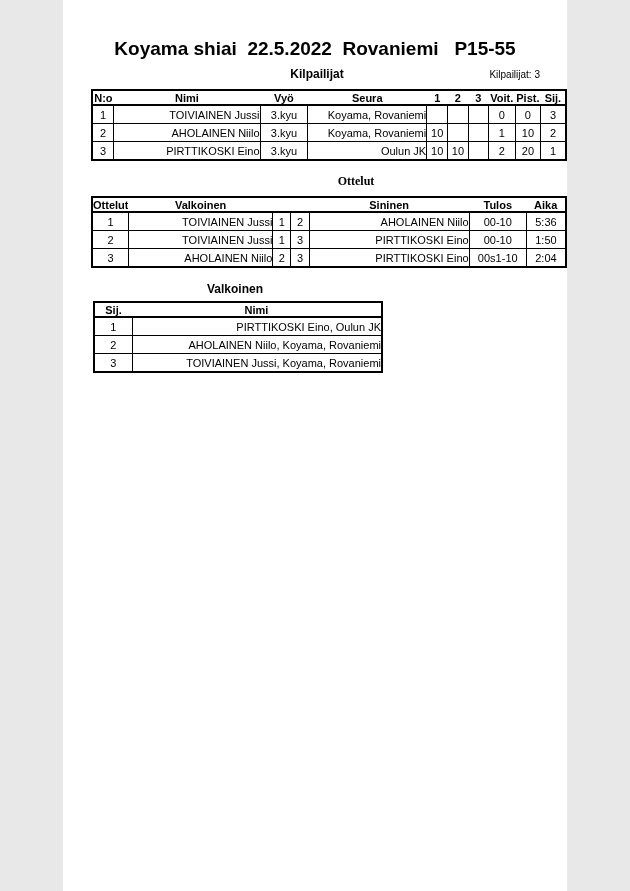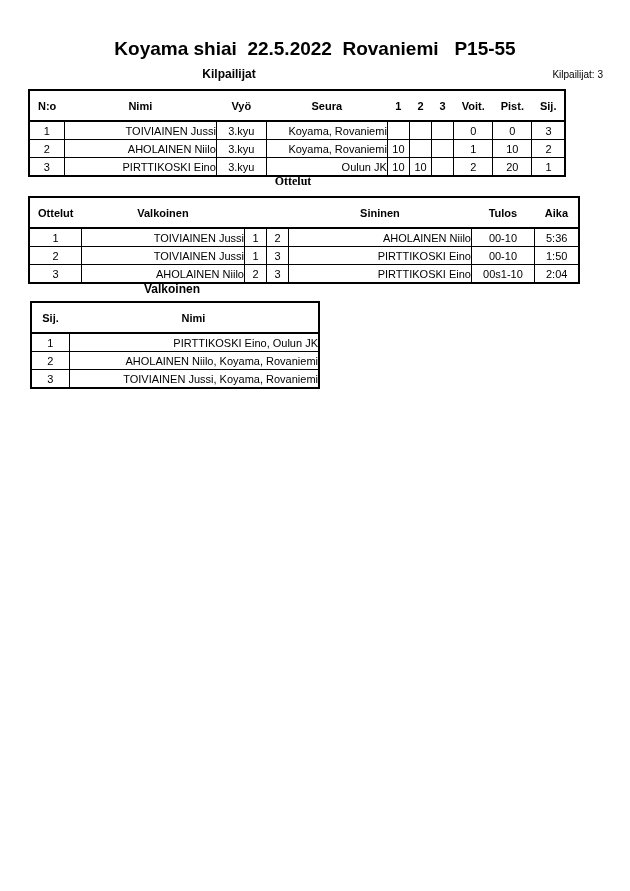--- a/index.html
+++ b/index.html
@@ -1,18 +1,18 @@
 <!DOCTYPE html>
 <html><head>
 <meta charset="utf-8">
 <style>
   html, body { margin: 0; padding: 0; background: #e8e8e8; }
   .page {
     position: relative;
-    width: 630px;
+    width: 504px;
     height: 891px;
     margin: 0 auto;
     background: #ffffff;
     font-family: "Liberation Sans", sans-serif;
     color: #000000;
     overflow: hidden;
   }
   .page-title {
     position: absolute;
     top: 38px;
@@ -22,21 +22,21 @@
     font-weight: bold;
     white-space: pre;
   }
   .section-heading {
     position: absolute;
     transform: translateX(-50%);
     font-size: 12px;
     font-weight: bold;
     white-space: nowrap;
   }
-  .heading-kilpailijat { top: 67px; left: 229px; }
+  .heading-kilpailijat { top: 67px; left: 254px; }
   .heading-ottelut    { top: 174px; left: 293px; font-family: Liberation Serif, serif; }
   .heading-tulokset   { top: 282px; left: 172px; }
   .competitors-count {
     position: absolute;
     top: 69px;
     right: 27px;
     font-size: 10px;
     white-space: nowrap;
     margin-left: 28px;
   }
@@ -52,21 +52,21 @@
     padding: 0;
     font-size: 11px;
     vertical-align: middle;
     white-space: nowrap;
     overflow: hidden;
   }
   .doc-table th {
     border: none;
     border-bottom: 2px solid #000000;
     height: 13px;
-    padding: 8px;
+    padding: 0;
     font-size: 11px;
     font-weight: bold;
     vertical-align: middle;
     white-space: nowrap;
     overflow: hidden;
     text-align: center;
   }
   .ac { text-align: center; }
   .al { text-align: right; padding-left: 6px; }
   .hdr-left { text-align: left; padding-left: 1px; }

